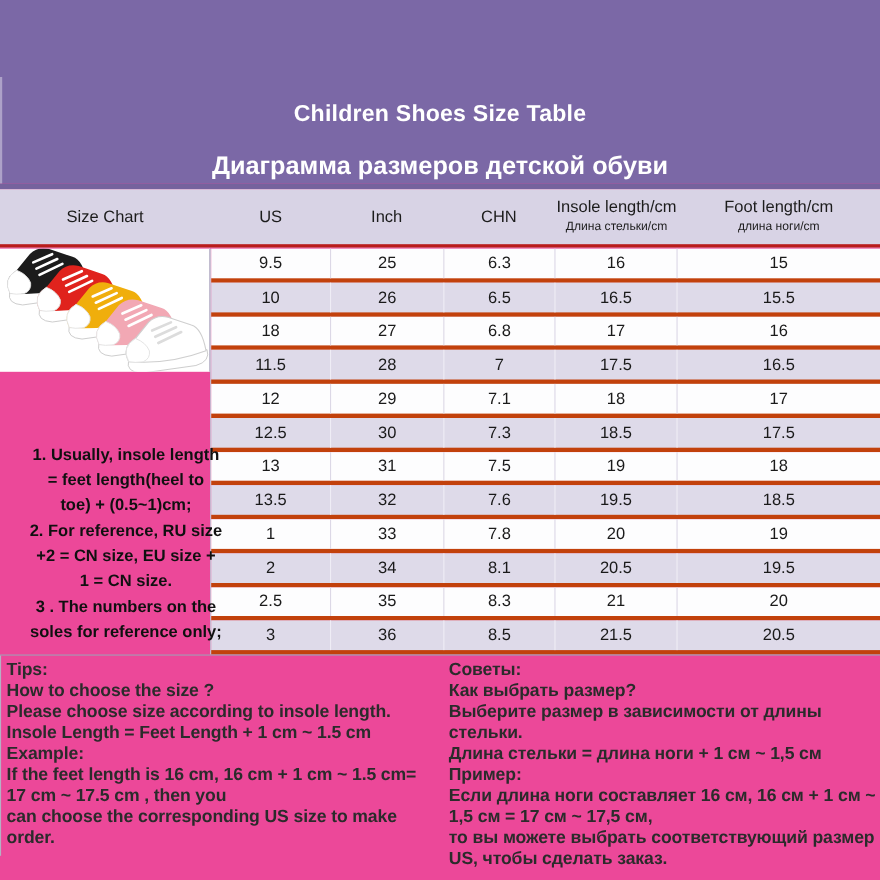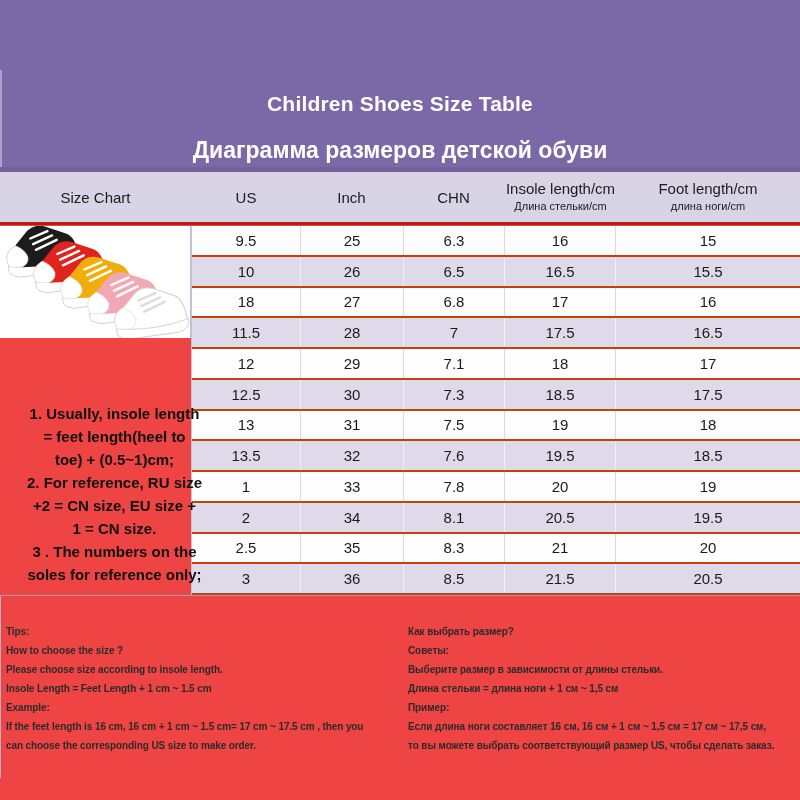--- a/index.html
+++ b/index.html
@@ -1,54 +1,54 @@
 <!DOCTYPE html>
 <html><head>
 <meta charset="utf-8">
 <style>
   html,body{margin:0;padding:0;background:#888;}
-  .page{position:relative;width:800px;height:800px;background:#ef4444;
+  .page{position:relative;width:800px;height:800px;background:#ec4899;
         font-family:"Liberation Sans",sans-serif;overflow:hidden;margin:0 auto;}
   
   .banner{position:absolute;top:0;left:0;width:800px;height:167px;background:#7b68a6;}
   .banner-strip{position:absolute;left:0;top:70px;width:2px;height:97px;background:rgba(255,255,255,.38);}
   .title-en{position:absolute;top:92px;left:0;width:800px;text-align:center;color:#ffffff;
             font-size:21px;font-weight:700;letter-spacing:.2px;}
   .title-ru{position:absolute;top:125px;left:0;width:800px;text-align:center;color:#ffffff;
             font-size:23px;font-weight:700;margin-top:12px;}
   .topbar{position:absolute;top:167px;left:0;width:800px;height:5px;background:#75629d;}
   
   .thead{position:absolute;top:172px;left:0;width:800px;height:53px;background:#d8d3e5;
          display:flex;border-bottom:3px solid #b91c1c;box-sizing:border-box;}
   .th{display:flex;flex-direction:column;align-items:center;justify-content:center;
       color:#1c1c1c;font-size:15px;line-height:17px;}
   .w0{width:191px;} .w1{width:110px;} .w2{width:103px;} .w3{width:101px;} .w4{width:111px;} .w5{width:184px;}
   .th .sub{font-size:11px;margin-top:1px;color:#1c1c1c;}
   
   .tbody{position:absolute;top:226px;left:191px;width:609px;height:369px;
          display:flex;flex-direction:column;border-left:1px solid #c6c1d4;box-sizing:border-box;}
-  .trow{flex:1;display:flex;border-bottom:2px solid #c2410c;box-sizing:border-box;}
+  .trow{flex:1;display:flex;border-bottom:4px solid #c2410c;box-sizing:border-box;}
   .trow.white{background:#fdfdfe;}
   .trow.lav{background:#dedae9;}
   .tcell{display:flex;align-items:center;justify-content:center;font-size:15px;color:#1a1a1a;box-sizing:border-box;}
   .trow .tcell{border-right:1px solid #dcd8e6;}
   .trow.lav .tcell{border-right-color:#efedf6;}
   .trow .tcell:last-child{border-right:none;}
   .c0{width:109px;} .c1{width:103px;} .c2{width:101px;} .c3{width:111px;} .c4{flex:1;}
   
   .photo{position:absolute;top:226px;left:0;width:191px;height:112px;background:#ffffff;
          border-right:1px solid #c2bdd0;box-sizing:border-box;overflow:hidden;}
   
   .notes{position:absolute;left:16px;top:402px;width:197px;text-align:center;
          font-weight:700;font-size:15px;line-height:23px;color:#101010;}
   .note-line{white-space:nowrap;}
   
   .tips-divider{position:absolute;top:595px;left:0;width:800px;height:1px;background:#a29cb5;}
   .tips-left-border{position:absolute;left:0;top:596px;width:1px;height:182px;background:#b6b0c4;}
-  .tips{position:absolute;top:622px;font-weight:700;font-size:10px;line-height:19px;
+  .tips{position:absolute;top:600px;font-weight:700;font-size:16px;line-height:19px;
         color:#2b2b2b;letter-spacing:-0.1px;}
   .tips.en{left:6px;width:394px;}
   .tips.ru{left:408px;width:390px;}
 </style>
 </head>
 <body>
 
 <div class="page">
 
   <div class="banner">
@@ -229,22 +229,22 @@
   <div class="tips en">
       <div class="tip-line">Tips:</div>
       <div class="tip-line">How to choose the size ?</div>
       <div class="tip-line">Please choose size according to insole length.</div>
       <div class="tip-line">Insole Length = Feet Length + 1 cm ~ 1.5 cm</div>
       <div class="tip-line">Example:</div>
       <div class="tip-line">If the feet length is 16 cm, 16 cm + 1 cm ~ 1.5 cm= 17 cm ~ 17.5 cm , then you</div>
       <div class="tip-line">can choose the corresponding US size to make order.</div>
     </div>
   <div class="tips ru">
+      <div class="tip-line">Советы:</div>
       <div class="tip-line">Как выбрать размер?</div>
-      <div class="tip-line">Советы:</div>
       <div class="tip-line">Выберите размер в зависимости от длины стельки.</div>
       <div class="tip-line">Длина стельки = длина ноги + 1 см ~ 1,5 см</div>
       <div class="tip-line">Пример:</div>
       <div class="tip-line">Если длина ноги составляет 16 см, 16 см + 1 см ~ 1,5 см = 17 см ~ 17,5 см,</div>
       <div class="tip-line">то вы можете выбрать соответствующий размер US, чтобы сделать заказ.</div>
     </div>
 
 </div>
 
 </body></html>

